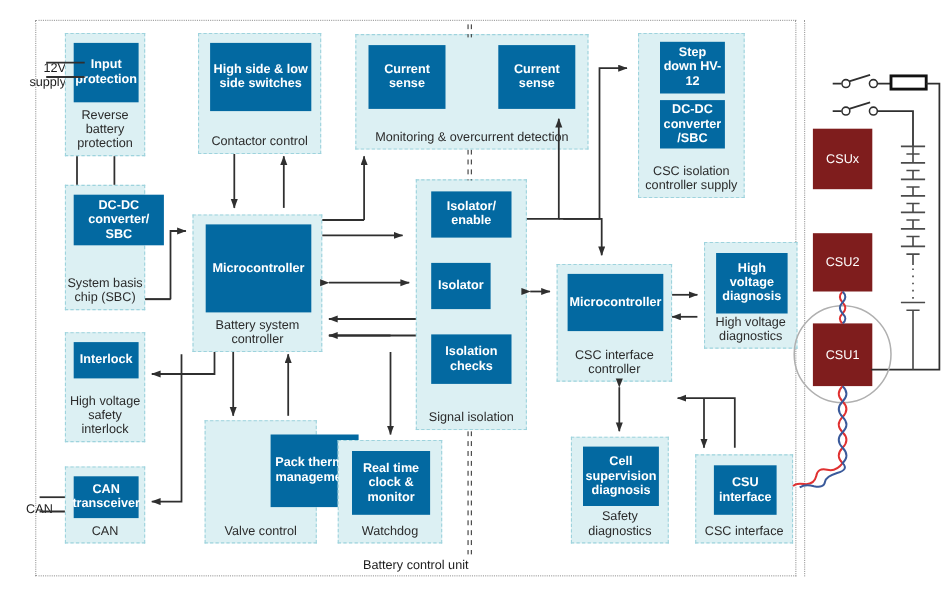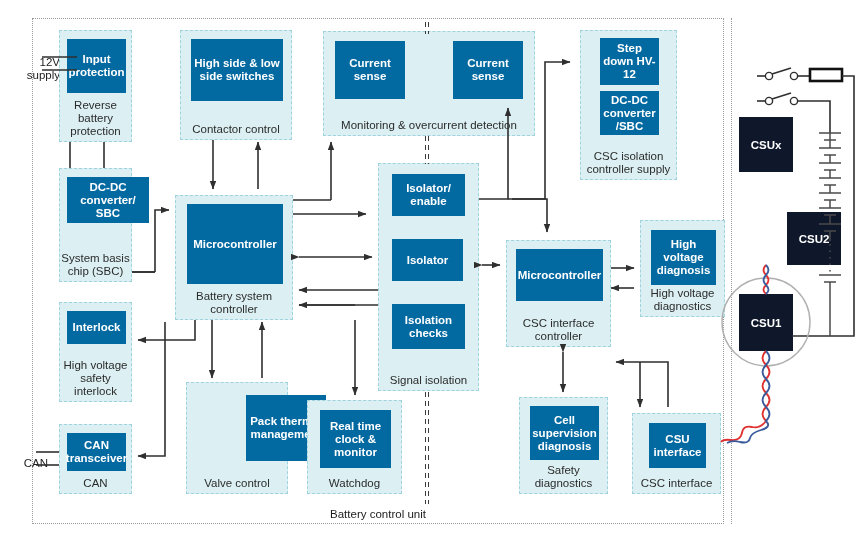--- a/index.html
+++ b/index.html
@@ -13,21 +13,21 @@
   .group > .gcaption{position:absolute;left:0;right:0;bottom:3px;
          text-align:center;font-size:11.5px;color:#2b2b2b;line-height:13px;}
 
   
   .blk{position:absolute;background:#0369a1;color:#ffffff;font-weight:bold;
        font-size:11.5px;line-height:13px;display:flex;align-items:center;
        justify-content:center;text-align:center;box-sizing:border-box;
        padding:1px 2px;}
 
   
-  .csu{position:absolute;background:#0f172a;color:#ffffff;font-weight:bold;
+  .csu{position:absolute;background:#7f1d1d;color:#ffffff;font-weight:normal;
        font-size:11.5px;display:flex;align-items:center;justify-content:center;
        text-align:center;}
 
   
   .plabel{position:absolute;font-size:11.5px;color:#1c1c1c;line-height:13px;
           text-align:center;}
   .lgt{position:absolute;font-size:11.5px;color:#1c1c1c;line-height:13px;
        text-align:right;}
 
   
@@ -98,21 +98,21 @@
   </div>
 
   <div class="group" style="left:323px;top:31px;width:212px;height:105px;">
     <div class="blk" style="left:11px;top:9px;width:70px;height:58px;">Current sense</div>
     <div class="blk" style="left:129px;top:9px;width:70px;height:58px;">Current sense</div>
     <div class="gcaption">Monitoring &amp; overcurrent detection</div>
   </div>
 
   <div class="group" style="left:378px;top:163px;width:101px;height:228px;">
     <div class="blk" style="left:13px;top:10px;width:73px;height:42px;">Isolator/ enable</div>
-    <div class="blk" style="left:13px;top:75px;width:71px;height:42px;">Isolator</div>
+    <div class="blk" style="left:13px;top:75px;width:54px;height:42px;">Isolator</div>
     <div class="blk" style="left:13px;top:140px;width:73px;height:45px;">Isolation checks</div>
     <div class="gcaption">Signal isolation</div>
   </div>
 
   <div class="isobar" style="left:425px;top:22px;height:12px;"></div>
   <div class="isobar" style="left:425px;top:136px;height:28px;"></div>
   <div class="isobar" style="left:425px;top:392px;height:112px;"></div>
 
   <div class="group" style="left:580px;top:30px;width:97px;height:150px;">
     <div class="blk" style="left:19px;top:7px;width:59px;height:47px;">Step down HV-12</div>
@@ -136,21 +136,21 @@
   </div>
 
   <div class="group" style="left:632px;top:413px;width:89px;height:81px;">
     <div class="blk" style="left:16px;top:9px;width:57px;height:45px;">CSU interface</div>
     <div class="gcaption">CSC interface</div>
   </div>
 
   <div class="plabel" style="left:263px;top:508px;width:230px;">Battery control unit</div>
 
   <div class="csu" style="left:739px;top:117px;width:54px;height:55px;">CSUx</div>
-  <div class="csu" style="left:739px;top:212px;width:54px;height:53px;margin-left:48px;">CSU2</div>
+  <div class="csu" style="left:739px;top:212px;width:54px;height:53px;">CSU2</div>
   <div class="csu" style="left:739px;top:294px;width:54px;height:57px;">CSU1</div>
 
   <svg class="wires" viewBox="0 0 865 542">
     <defs>
       <marker id="ar" markerWidth="9" markerHeight="9" refX="8" refY="3.2" orient="auto" markerUnits="userSpaceOnUse">
         <path d="M0,0 L8.5,3.2 L0,6.4 z" fill="#2f2f2f"></path>
       </marker>
       <marker id="arS" markerWidth="8" markerHeight="8" refX="7.2" refY="2.9" orient="auto" markerUnits="userSpaceOnUse">
         <path d="M0,0 L7.6,2.9 L0,5.8 z" fill="#2f2f2f"></path>
       </marker>

